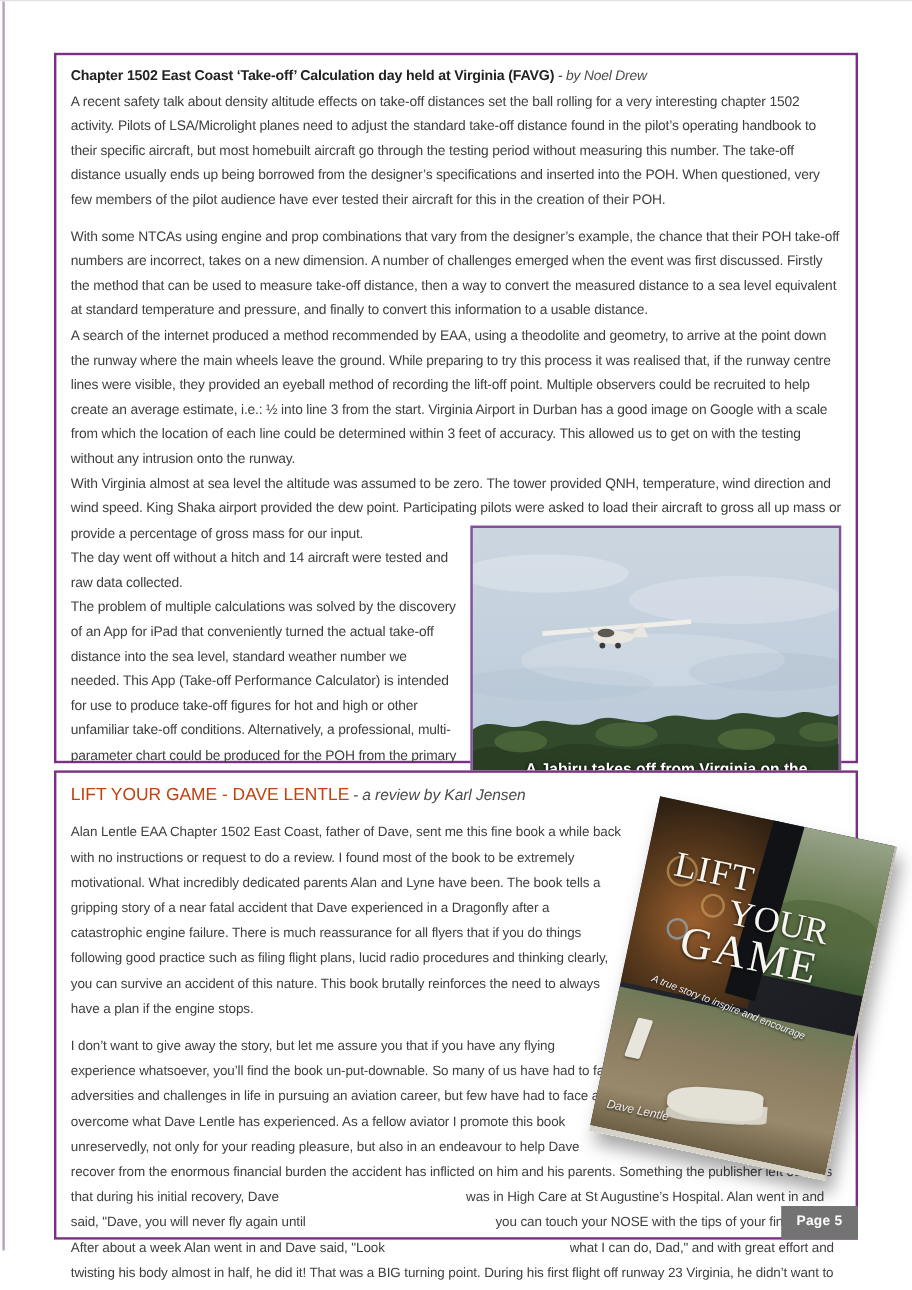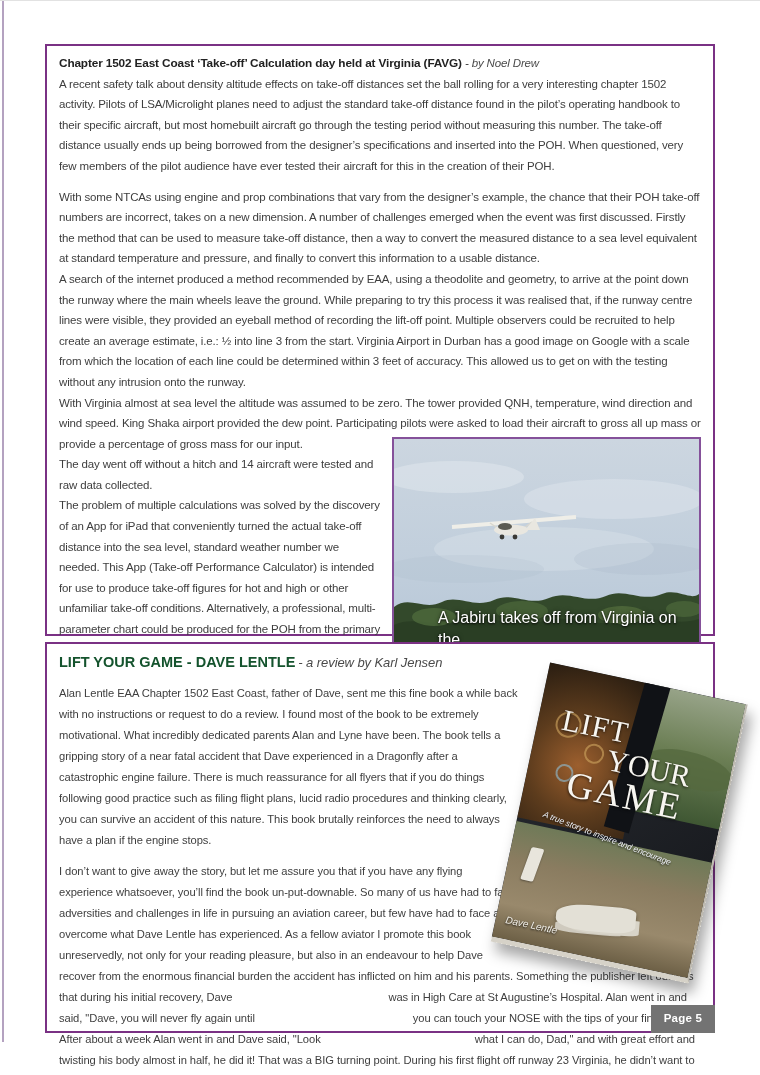--- a/index.html
+++ b/index.html
@@ -17,32 +17,32 @@
   #box2{left:45px;top:641px;width:670px;height:391px;padding:6px 12px;}
 
   .a1-body{font-size:11.5px;line-height:20.6px;letter-spacing:-0.14px;color:#3e3e3e;}
   .a2-body{font-size:11.2px;line-height:21px;letter-spacing:-0.08px;color:#3e3e3e;}
 
   .para{margin:0;}
   .para-gap{margin-top:10px;}
 
   .art1-title{font-weight:bold;font-size:11.8px;color:#222;text-align:right;}
   .art1-byline{font-style:italic;font-weight:normal;color:#4a4a4a;}
-  .art2-title{font-weight:bold;font-size:14.5px;color:#14532d;letter-spacing:0;text-align:right;}
+  .art2-title{font-weight:normal;font-size:14.5px;color:#c2410c;letter-spacing:0;text-align:right;}
   .art2-byline{font-style:italic;font-weight:normal;font-size:13px;color:#4a4a4a;}
   .art2-heading{margin:2px 0 9px 0;}
 
   
   .photo-fig{
     float:right;display:block;width:309px;height:240px;margin:3px 0 4px 10px;
     border:2px solid #85519a;box-sizing:border-box;position:relative;overflow:hidden;background:#c3d0dc;
   }
   .photo-caption{
-    position:absolute;left:44px;bottom:24px;color:#ffffff;font-weight:normal;
-    font-size:16px;line-height:22px;letter-spacing:0;
+    position:absolute;left:44px;bottom:24px;color:#ffffff;font-weight:bold;
+    font-size:13px;line-height:22px;letter-spacing:0;
     text-shadow:0 1px 2px rgba(0,0,0,.85), 0 0 4px rgba(0,0,0,.55);
   }
 
   
   .book-float{float:right;width:196px;height:256px;margin:2px -26px 8px 12px;position:relative;}
   .book{
     position:absolute;top:-4px;left:-8px;width:200px;height:280px;
     transform:rotate(12deg);transform-origin:50% 42%;
     background:linear-gradient(135deg,#2a2d33,#14161a);
     box-shadow:6px 9px 14px rgba(0,0,0,.35);

